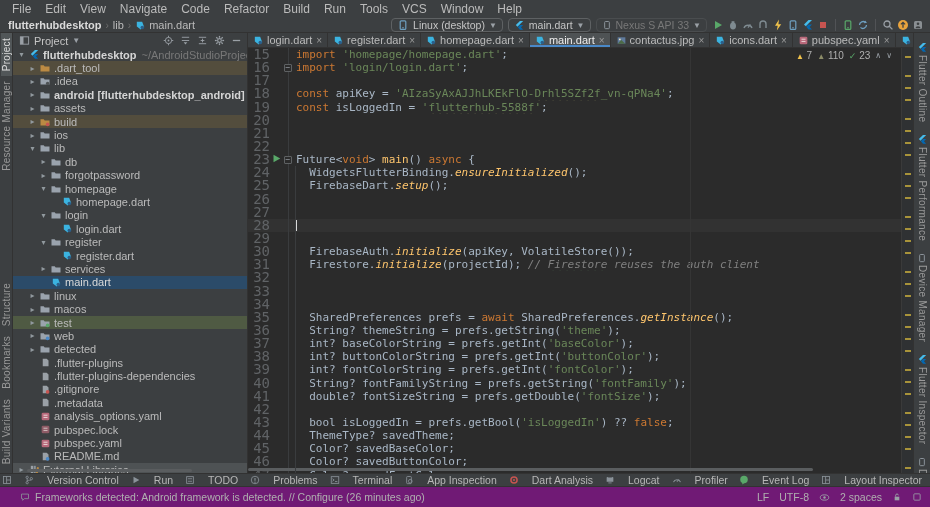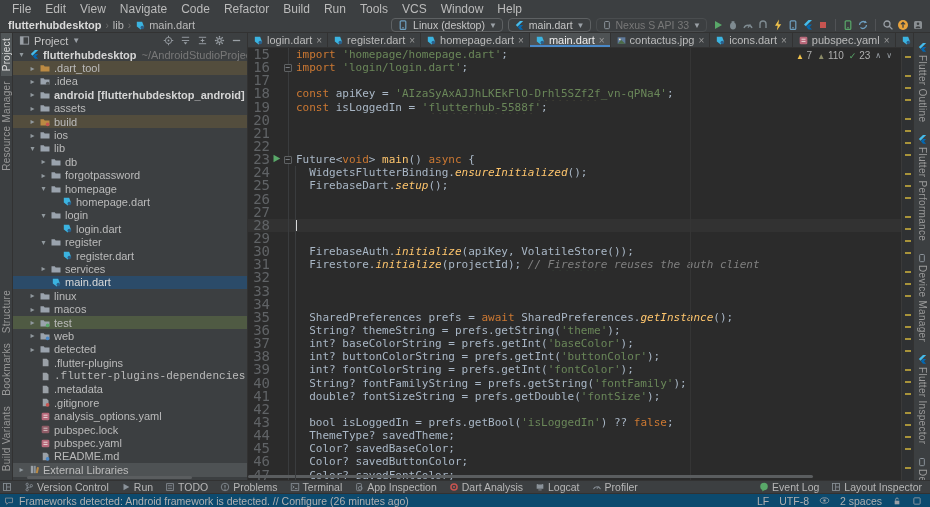--- a/index.html
+++ b/index.html
@@ -92,22 +92,22 @@
   .inspection { position: absolute; top: 2px; right: 6px; display: flex; align-items: center; gap: 5px; font-family: "Liberation Sans", sans-serif; font-size: 10px; color: #b0b0b0; background: rgba(43,43,43,0.85); padding: 0 3px; }
   .insp-tri-y { color: #f0c24b; font-size: 8px; } .insp-tri-g { color: #8c8c68; font-size: 8px; } .insp-ok { color: #59a869; font-size: 9px; }
   .insp-chev { color: #9aa0a6; font-size: 8px; }
 
   .stripe { width: 12px; flex: none; background: #2f3133; border-left: 1px solid #3a3a3a; position: relative; }
   .tick { position: absolute; left: 3px; width: 6px; height: 2px; background: #a8933a; }
 
   
   .bottom-bar { height: 13px; background: #3c3f41; border-top: 1px solid #323232; display: flex; align-items: center; justify-content: space-between; padding: 0 8px 0 2px; flex: none; font-size: 10.5px; color: #b7b7b7; }
   .bb-grp { display: flex; align-items: center; gap: 12px; }
-  .bb-item { display: flex; align-items: center; gap: 3px; white-space: nowrap; }
-  .status-bar { height: 14px; background: #0c4a6e; border-top: 1px solid #323232; display: flex; align-items: center; justify-content: space-between; padding: 0 8px 0 4px; flex: none; font-size: 10.5px; color: #b0b0b0; }
+  .bb-item { display: flex; align-items: center; gap: 13px; white-space: nowrap; }
+  .status-bar { height: 21px; background: #701a75; border-top: 1px solid #323232; display: flex; align-items: center; justify-content: space-between; padding: 0 8px 0 20px; flex: none; font-size: 10.5px; color: #b0b0b0; }
   .sb-left { display: flex; align-items: center; gap: 5px; white-space: nowrap; overflow: hidden; }
   .sb-right { display: flex; align-items: center; gap: 10px; white-space: nowrap; }
 </style>
 </head>
 <body>
 
 <div id="app">
 
   <div class="menubar" id="menubar">
       <span class="menu-item">File</span>
@@ -555,47 +555,47 @@
           </div>
           <div class="tree-row" style="padding-left: 14px;">
             <span class="arrow"></span>
             <span class="icon">
               <svg width="11" height="11" viewBox="0 0 12 12">
                 <path d="M3 1.8 H7.3 L9.3 3.8 V10.2 H3 Z" fill="#9aa0a6"></path>
               </svg>
             </span>
             <span class="lbl">.flutter-plugins</span>
           </div>
-          <div class="tree-row" style="padding-left: 14px; font-family: Liberation Mono, monospace;">
+          <div class="tree-row" style="padding-left: 14px;">
             <span class="arrow"></span>
             <span class="icon">
               <svg width="11" height="11" viewBox="0 0 12 12">
                 <path d="M3 1.8 H7.3 L9.3 3.8 V10.2 H3 Z" fill="#9aa0a6"></path>
               </svg>
             </span>
             <span class="lbl">.flutter-plugins-dependencies</span>
-          </div>
-          <div class="tree-row" style="padding-left: 14px;">
-            <span class="arrow"></span>
-            <span class="icon">
-              <svg width="11" height="11" viewBox="0 0 12 12">
-                <path d="M3 1.8 H7.3 L9.3 3.8 V10.2 H3 Z" fill="#9aa0a6"></path>
-              </svg>
-            </span>
-            <span class="lbl">.metadata</span>
           </div>
           <div class="tree-row" style="padding-left: 14px;">
             <span class="arrow"></span>
             <span class="icon">
               <svg width="11" height="11" viewBox="0 0 12 12">
                 <path d="M3 1.8 H7.3 L9.3 3.8 V10.2 H3 Z" fill="#9aa0a6"></path>
                 <circle cx="8.3" cy="8.6" r="2" fill="#c75450"></circle>
               </svg>
             </span>
             <span class="lbl">.gitignore</span>
+          </div>
+          <div class="tree-row" style="padding-left: 14px;">
+            <span class="arrow"></span>
+            <span class="icon">
+              <svg width="11" height="11" viewBox="0 0 12 12">
+                <path d="M3 1.8 H7.3 L9.3 3.8 V10.2 H3 Z" fill="#9aa0a6"></path>
+              </svg>
+            </span>
+            <span class="lbl">.metadata</span>
           </div>
           <div class="tree-row" style="padding-left: 14px;">
             <span class="arrow"></span>
             <span class="icon">
               <svg width="11" height="11" viewBox="0 0 12 12">
                 <rect x="1.8" y="1.8" width="8.4" height="8.4" rx="1.5" fill="#B8687A"></rect>
                 <line x1="3.8" y1="4.6" x2="8.2" y2="4.6" stroke="#f0e0e0" stroke-width="1"></line>
                 <line x1="3.8" y1="7" x2="8.2" y2="7" stroke="#f0e0e0" stroke-width="1"></line>
               </svg>
             </span>

